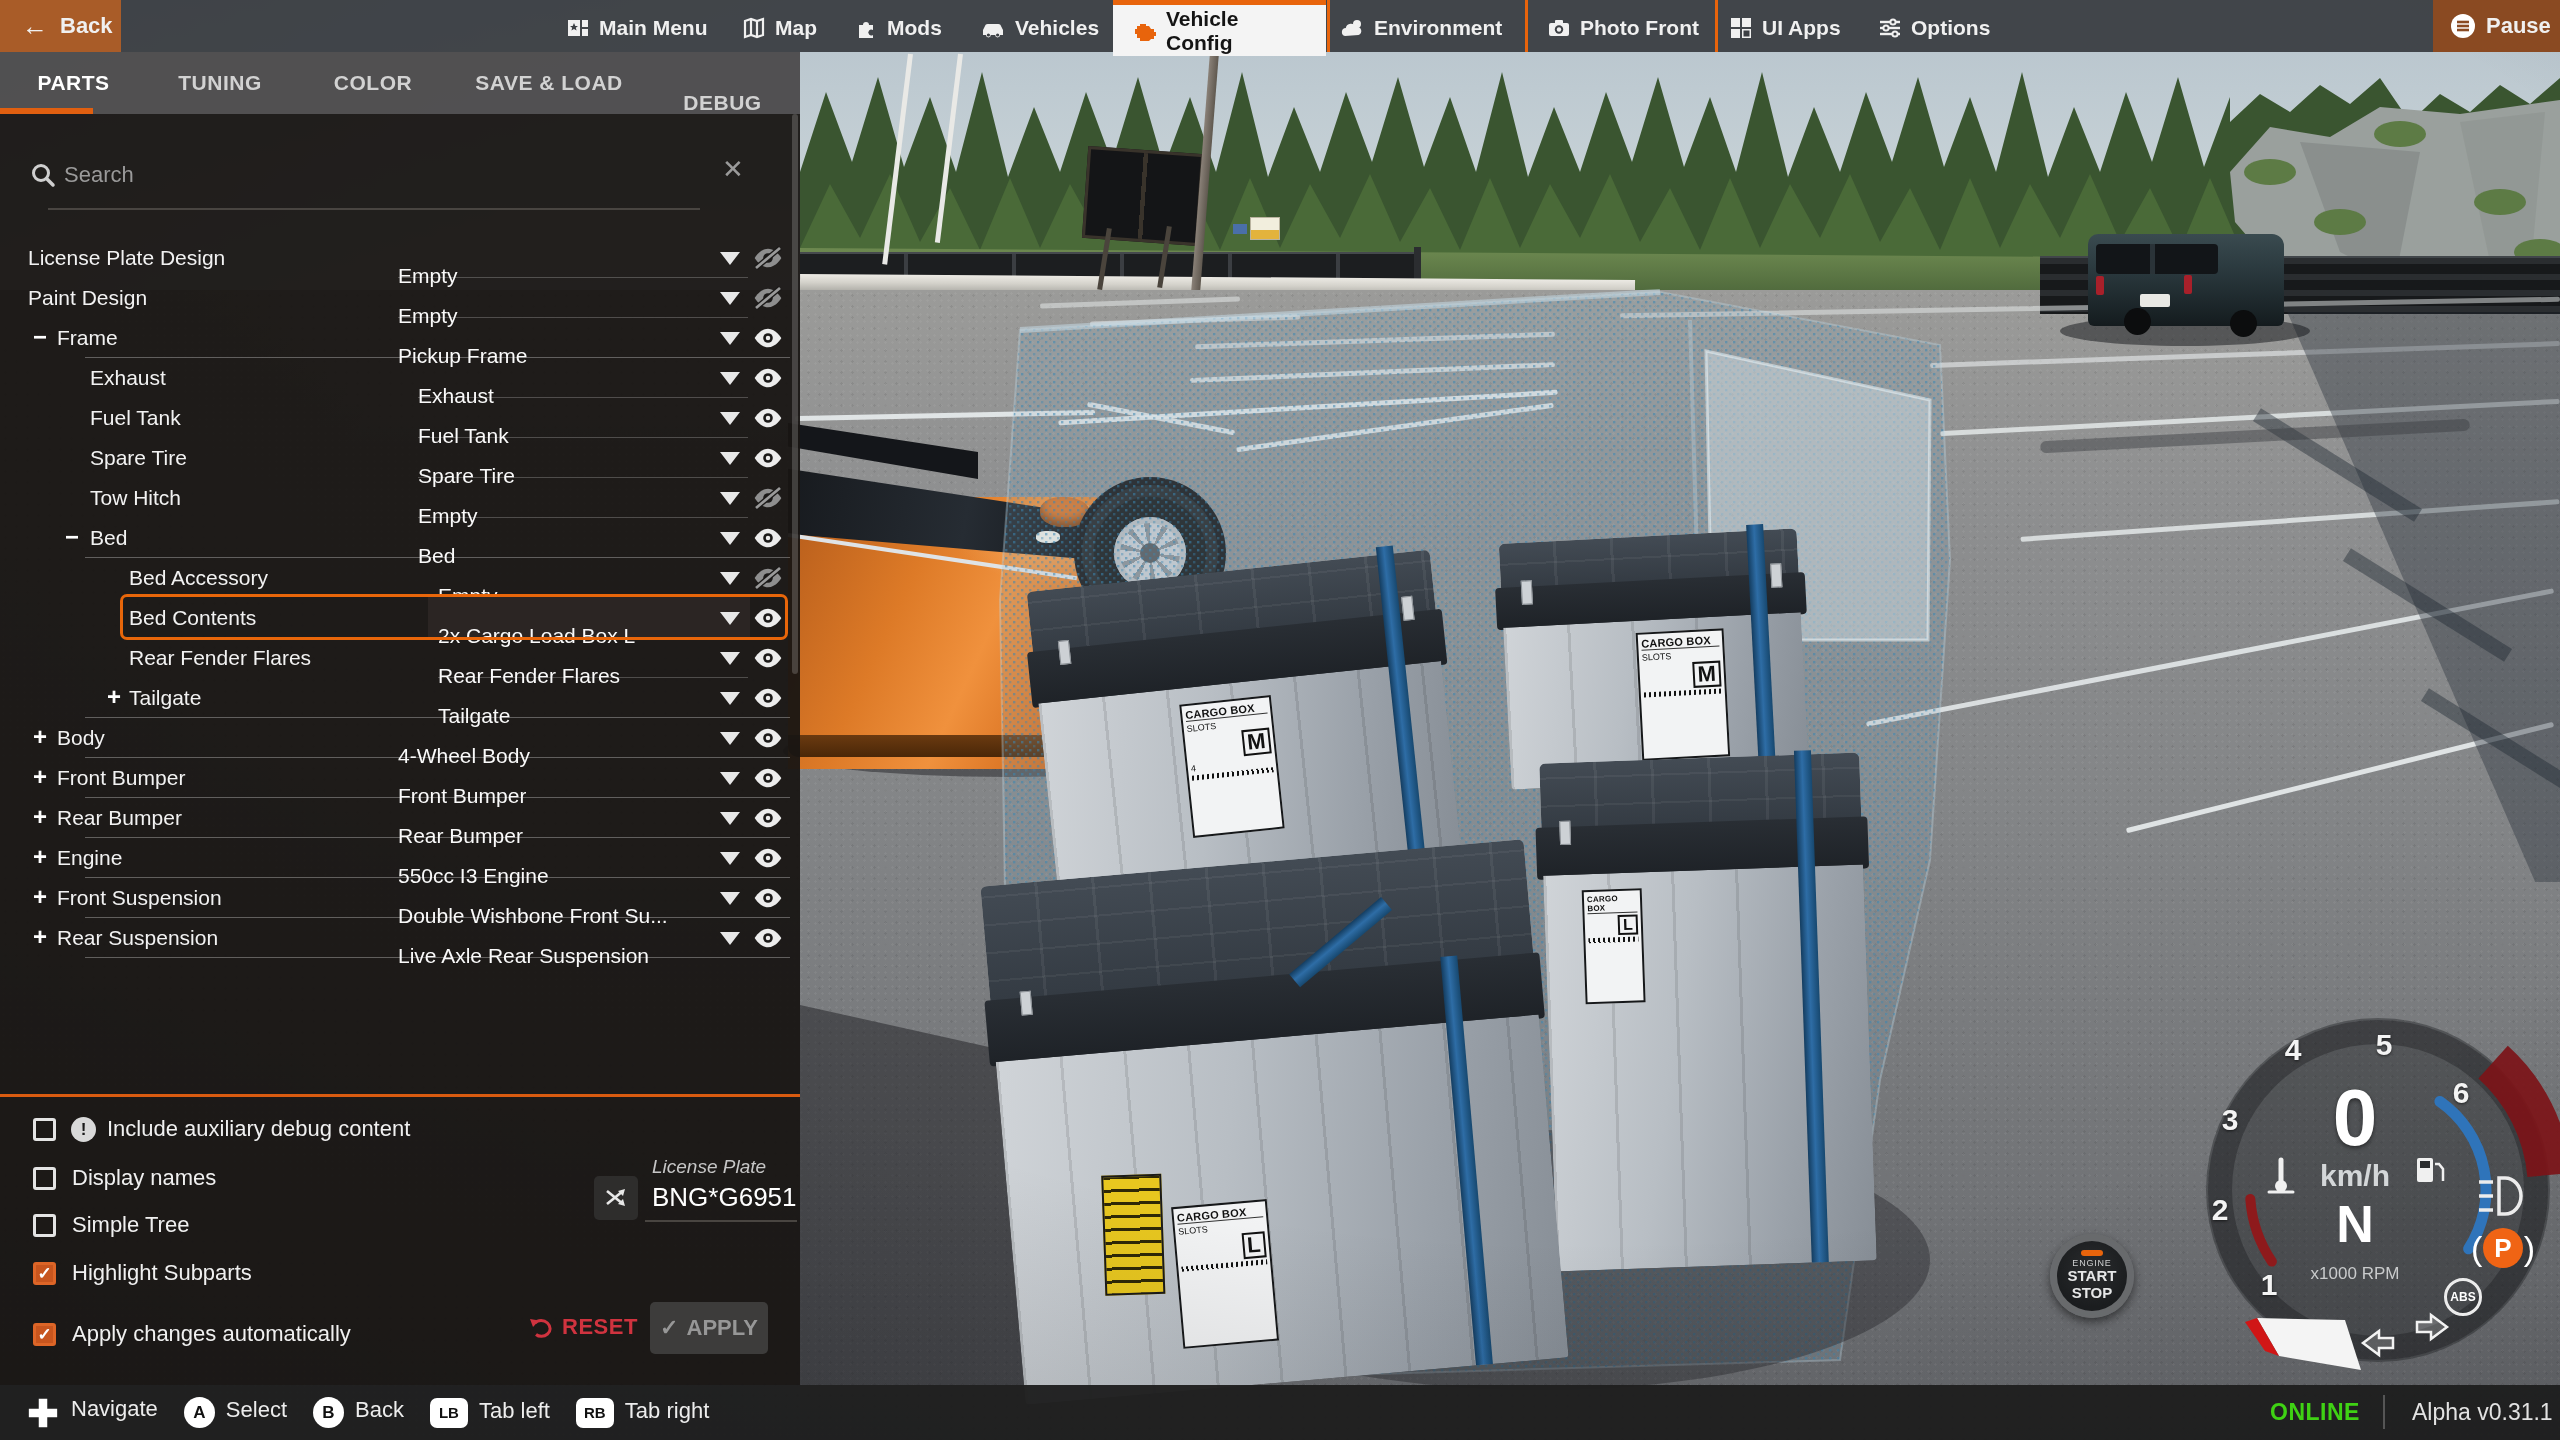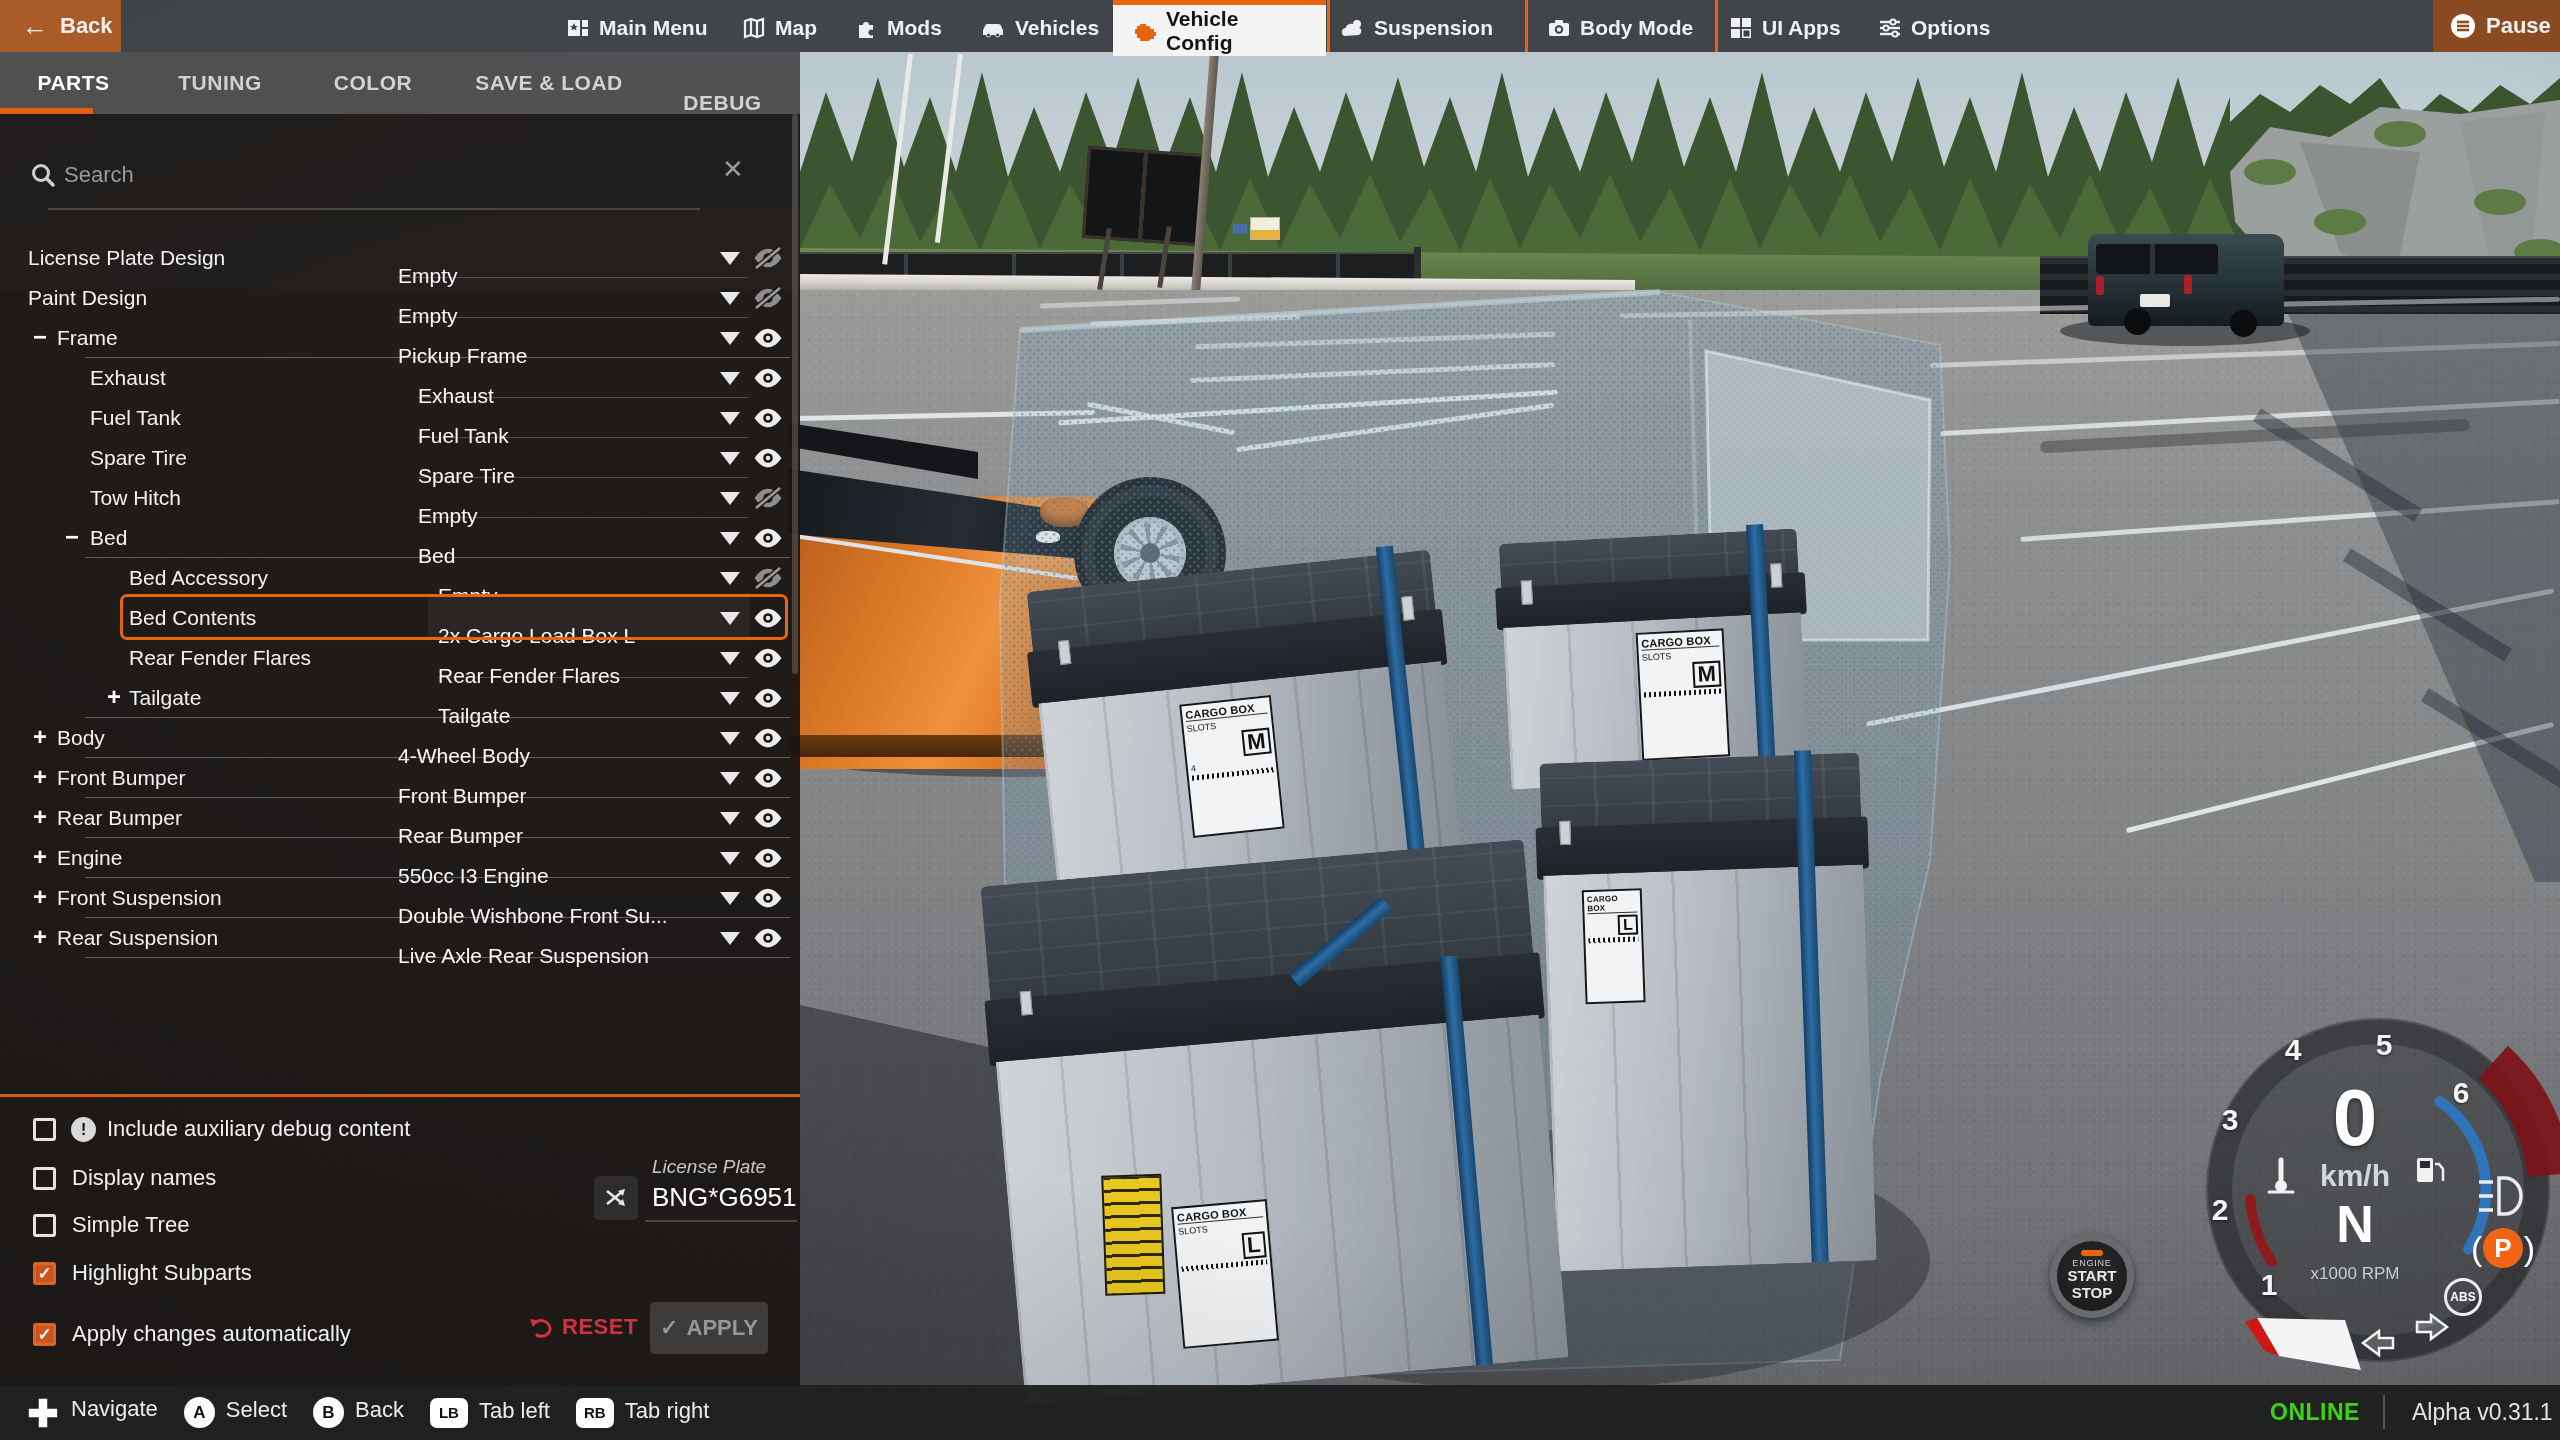--- a/index.html
+++ b/index.html
@@ -459,32 +459,32 @@
           </span>
           <span>Vehicle Config</span>
         </div>
         <div class="navitem" style="left: 1339px;">
           <span>
             <svg width="26" height="24" viewBox="0 0 26 24">
               <circle cx="18" cy="8" r="4" fill="#f0f0f0"></circle>
               <path d="M6,20 a4,4 0 0 1 .8,-7.9 a5.2,5.2 0 0 1 10,-1 a4,4 0 0 1 2.7,7.9 Z" fill="#f0f0f0"></path>
             </svg>
           </span>
-          <span>Suspension</span>
+          <span>Environment</span>
         </div>
         <div class="navitem" style="left: 1547px;">
           <span>
             <svg width="24" height="24" viewBox="0 0 24 24">
               <rect x="2" y="7" width="20" height="13" rx="2" fill="#f0f0f0"></rect>
               <rect x="8" y="4" width="8" height="4" rx="1" fill="#f0f0f0"></rect>
               <circle cx="12" cy="13.5" r="4.2" fill="#3c3f44"></circle>
               <circle cx="12" cy="13.5" r="2.2" fill="#f0f0f0"></circle>
             </svg>
           </span>
-          <span>Body Mode</span>
+          <span>Photo Front</span>
         </div>
         <div class="navitem" style="left: 1729px;">
           <span>
             <svg width="24" height="24" viewBox="0 0 24 24">
               <rect x="2" y="2" width="9" height="9" fill="#f0f0f0"></rect>
               <rect x="13" y="2" width="9" height="9" fill="#f0f0f0"></rect>
               <rect x="2" y="13" width="9" height="9" fill="#f0f0f0"></rect>
               <rect x="13" y="13" width="9" height="9" fill="#f0f0f0"></rect>
               <rect x="14.5" y="14.5" width="6" height="6" fill="#3c3f44"></rect>
             </svg>

